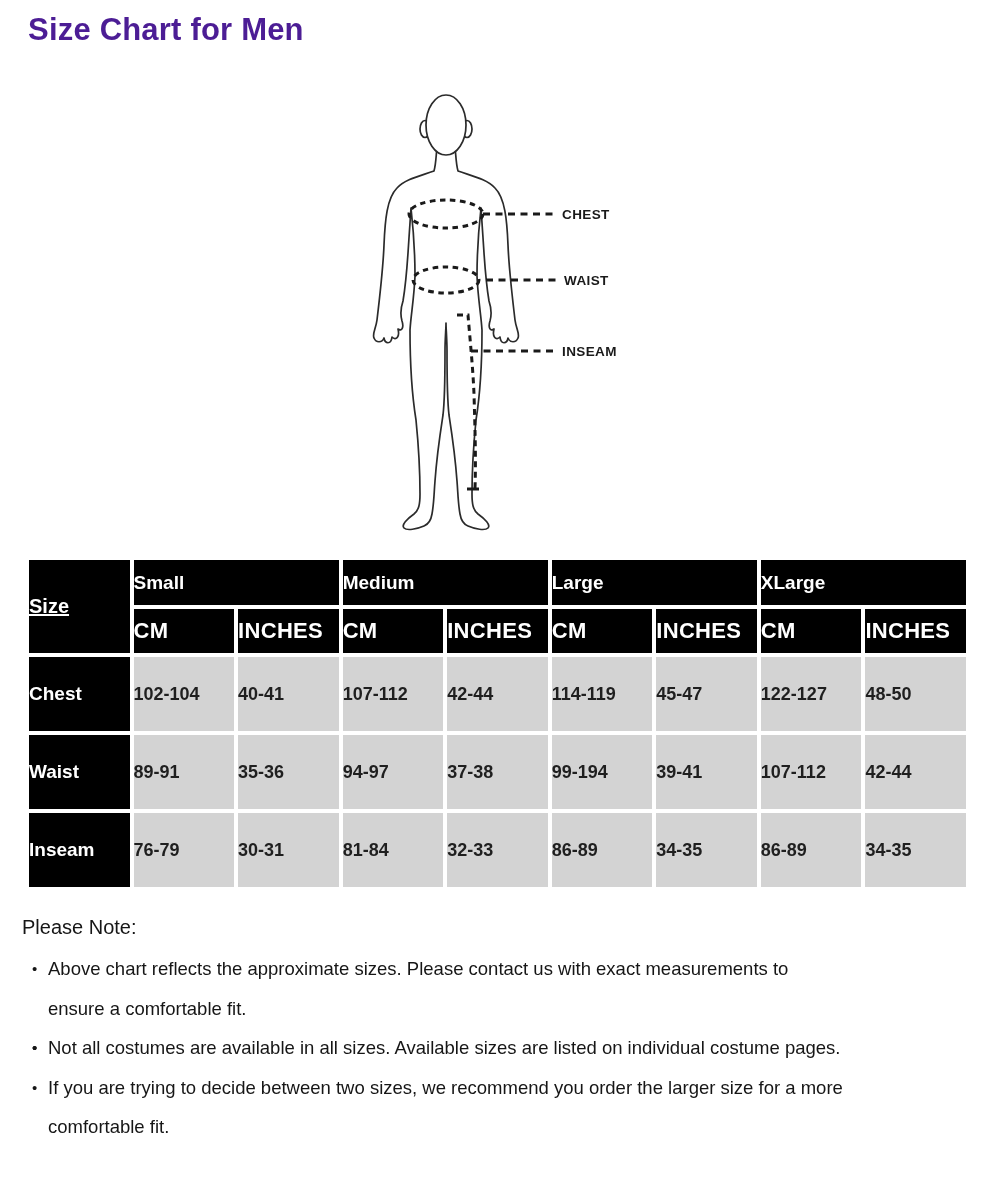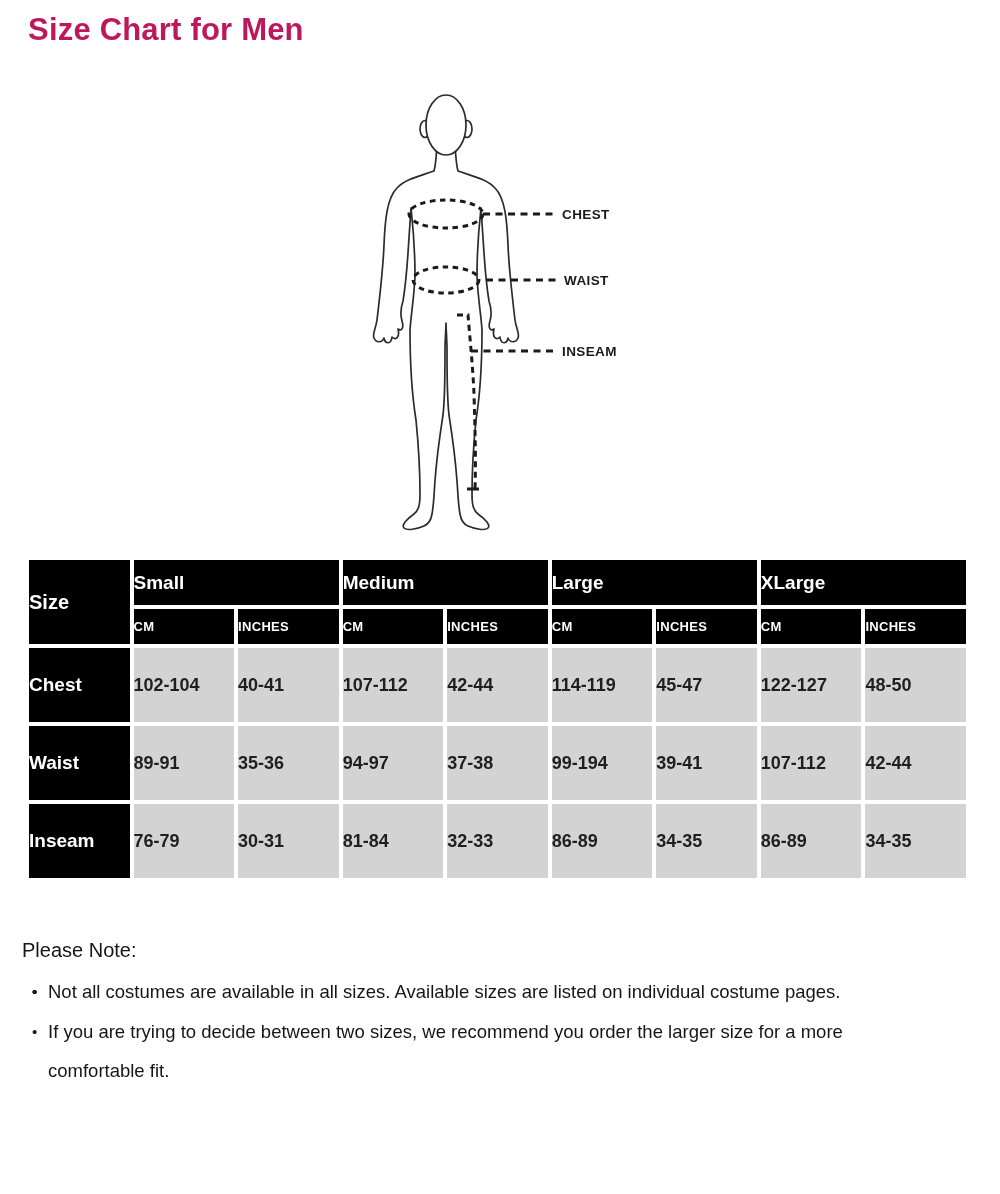--- a/index.html
+++ b/index.html
@@ -19,21 +19,21 @@
 
   
   .page-title {
     position: absolute;
     left: 28px;
     top: 12px;
     margin: 0;
     font-size: 31px;
     font-weight: bold;
     letter-spacing: 0.2px;
-    color: #be185d;
+    color: #4c1d95;
     text-align: right;
   }
 
   
   .figure-wrap {
     position: absolute;
     left: 358px;
     top: 84px;
     width: 282px;
     height: 462px;
@@ -62,37 +62,37 @@
     vertical-align: middle;
     padding: 0;
     overflow: hidden;
   }
   .size-table .hdr {
     background: #000000;
     color: #ffffff;
     font-weight: bold;
   }
   .size-table .grp   { font-size: 19px; height: 45px; }
-  .size-table .unit  { font-size: 13px; height: 35px; letter-spacing: 0.3px; }
-  .size-table .corner{ font-size: 20px; }
+  .size-table .unit  { font-size: 22px; height: 44px; letter-spacing: 0.3px; }
+  .size-table .corner{ font-size: 20px; text-decoration: underline; }
   .size-table .rowlab{ font-size: 19px; }
   .size-table td.val {
     background: #d3d3d3;
     color: #1f1f1f;
     font-size: 18px;
     font-weight: bold;
     height: 74px;
   }
   .size-table tr.datarow th { height: 74px; }
 
   
   .notes {
     position: absolute;
     left: 22px;
-    top: 935px;
+    top: 912px;
     width: 975px;
   }
   .notes-heading {
     font-size: 20px;
     color: #161616;
     line-height: 30px;
     margin-bottom: 7px;
   }
   .note-item {
     position: relative;
@@ -254,20 +254,22 @@
         <td class="val">86-89</td>
         <td class="val">34-35</td>
       </tr>
     </tbody>
   </table>
 
   <div class="notes">
     <div class="notes-heading">Please Note:</div>
     <div class="note-item">
       <span class="note-bullet">•</span>
+      <span class="note-text">Above chart reflects the approximate sizes. Please contact us with exact measurements to
+ensure a comfortable fit.</span>
     </div>
     <div class="note-item">
       <span class="note-bullet">•</span>
     </div>
     <div class="note-item">
       <span class="note-bullet">•</span>
       <span class="note-text">Not all costumes are available in all sizes. Available sizes are listed on individual costume pages.</span>
     </div>
     <div class="note-item">
       <span class="note-bullet">•</span>

